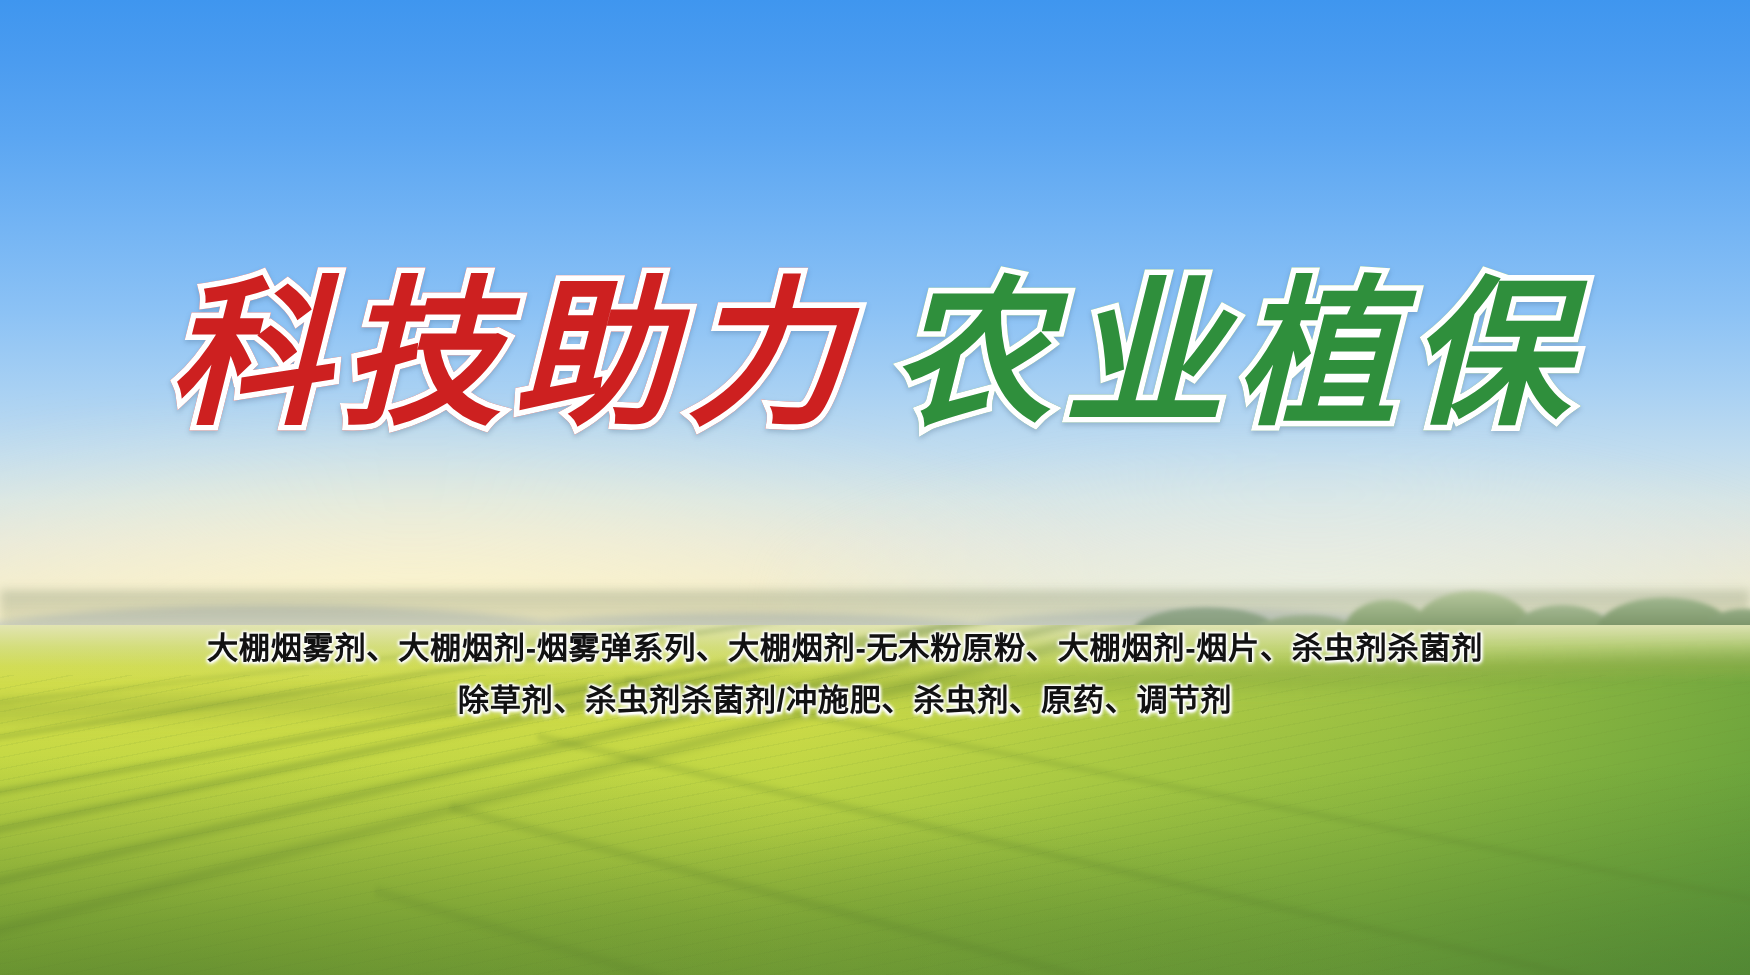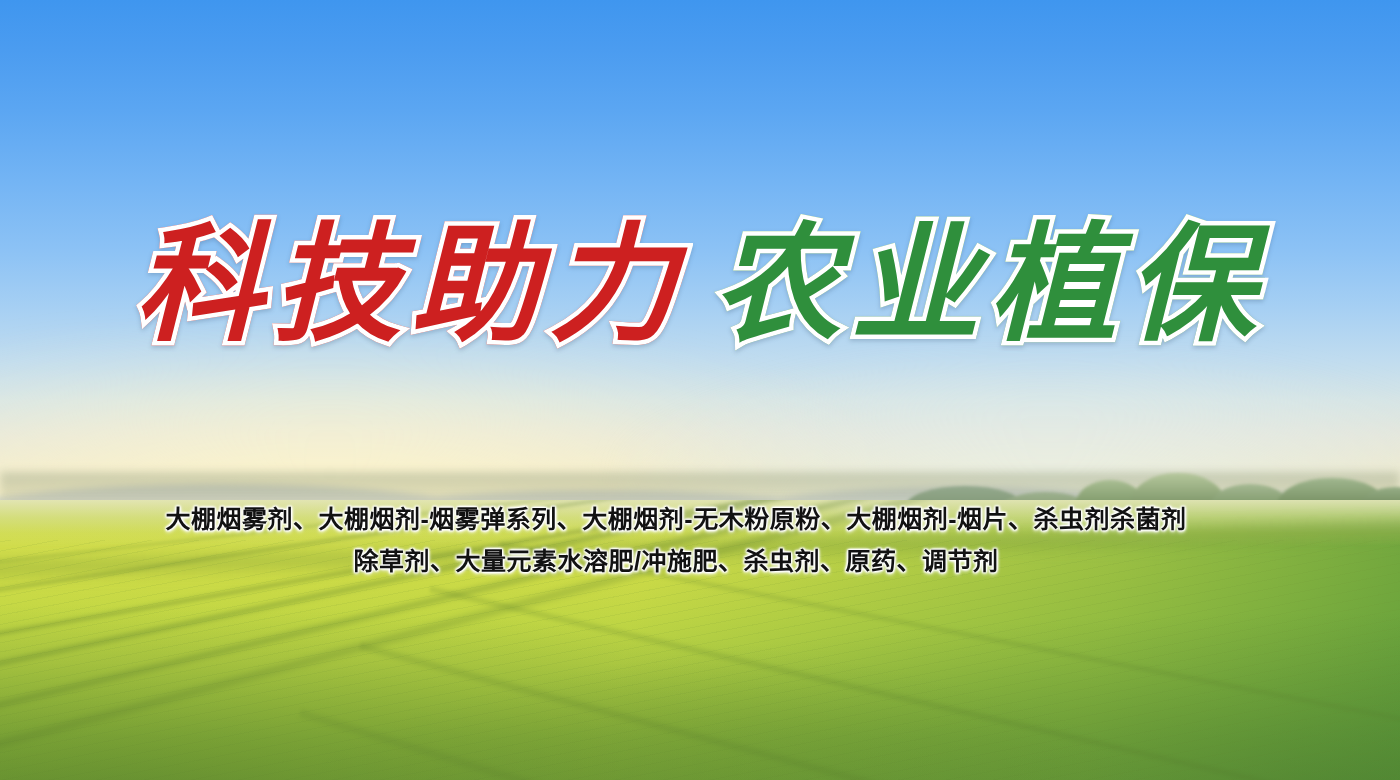--- a/index.html
+++ b/index.html
@@ -318,16 +318,16 @@
   </div>
   <div class="field-vignette"></div>
 
   <div class="headline">
     <span class="seg red">科技助力</span><span class="gap"></span><span class="seg green">农业植保</span>
   </div>
 
 
   <div class="products">
     <div class="product-line">大棚烟雾剂、大棚烟剂-烟雾弹系列、大棚烟剂-无木粉原粉、大棚烟剂-烟片、杀虫剂杀菌剂</div>
-    <div class="product-line">除草剂、大量元素水溶肥/冲施肥、杀虫剂、原药、调节剂</div>
+    <div class="product-line">除草剂、杀虫剂杀菌剂/冲施肥、杀虫剂、原药、调节剂</div>
   </div>
 
 </div>
 
 </body></html>

